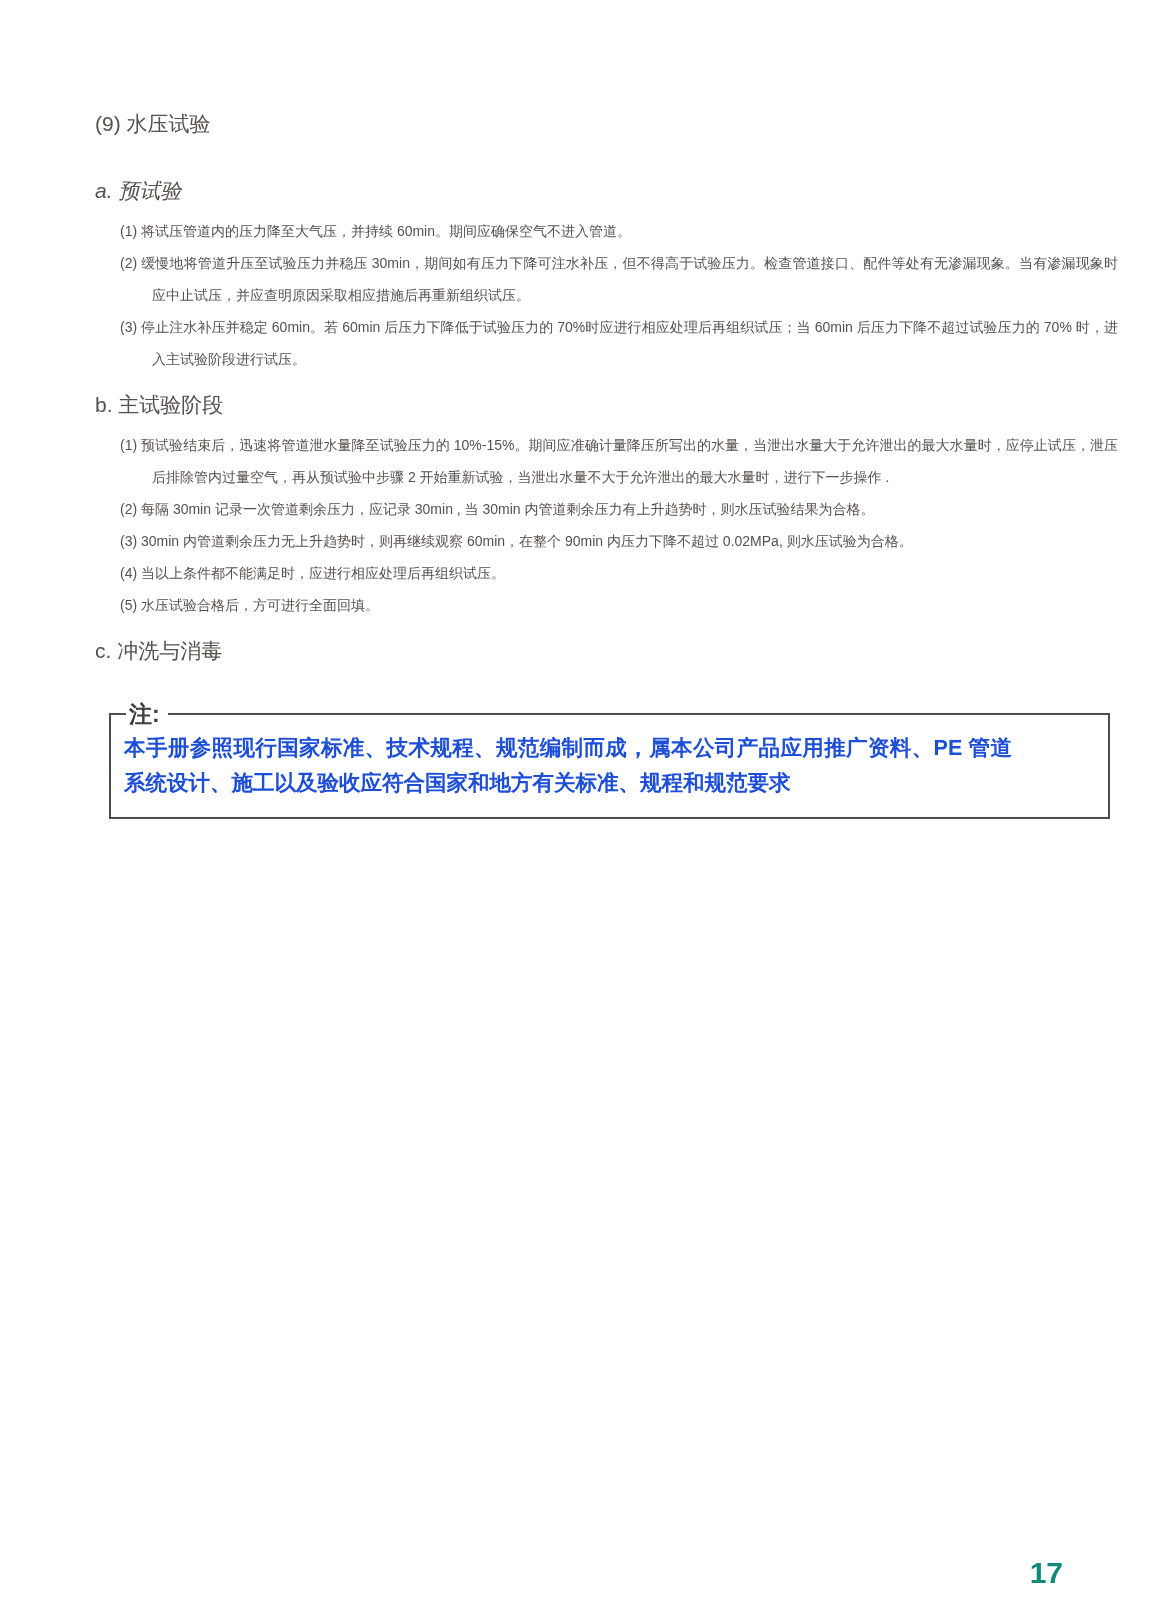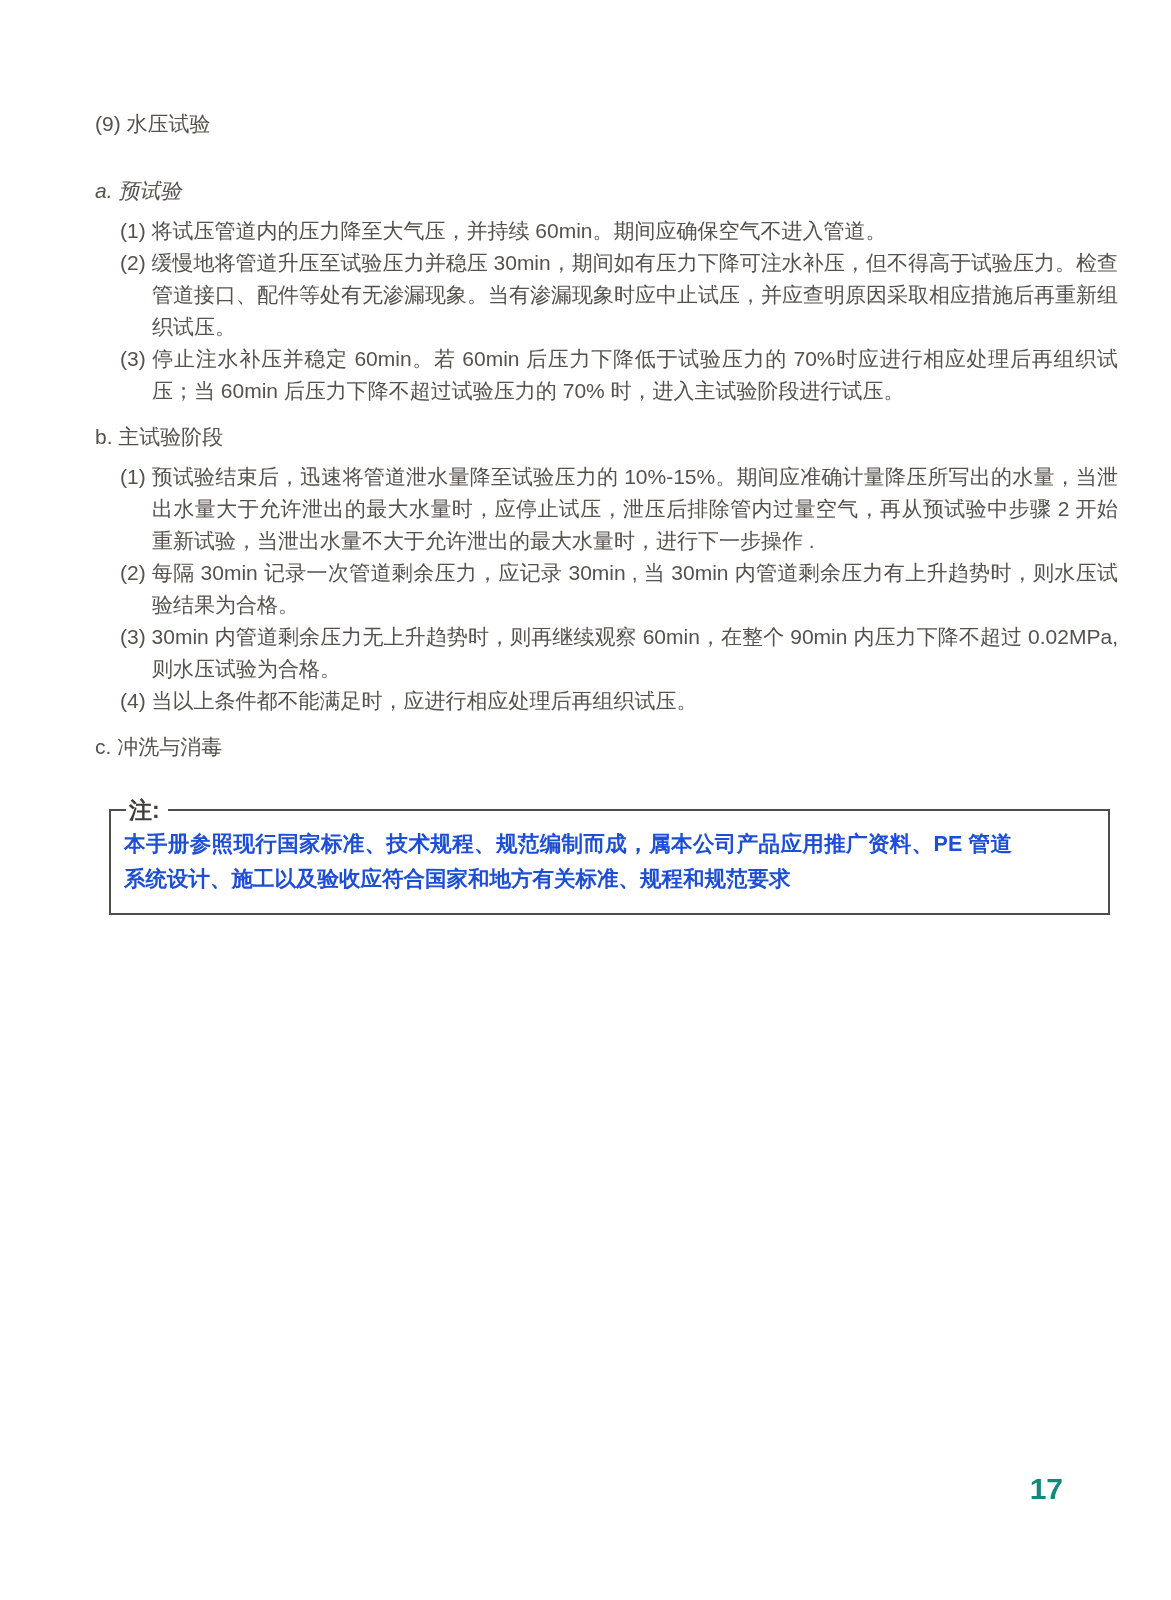--- a/index.html
+++ b/index.html
@@ -30,21 +30,21 @@
   .section { margin: 0; }
   .section-heading {
     font-size: 21px;
     line-height: 32px;
     margin: 14px 0 0 0;
     font-weight: normal;
   }
   .section.first .section-heading { margin-top: 35px; font-style: italic; }
   .items { margin-top: 8px; }
   .item {
-    font-size: 21px;
+    font-size: 14px;
     line-height: 32px;
     margin: 0 0 0 57px;
     padding: 0;
     text-indent: -32px;
     width: 966px;
     text-align: justify;
   }
   .items.gapped .item + .item { }
   .note-box {
     position: relative;
@@ -68,21 +68,21 @@
   .note-text {
     font-size: 21.5px;
     line-height: 35px;
     font-weight: bold;
     color: #1d4ed8;
     margin: 0;
     text-align: justify;
   }
   .page-number {
     position: absolute;
-    top: 1472px;
+    top: 1556px;
     right: 108px;
     font-size: 30px;
     font-weight: bold;
     color: #12897b;
     line-height: 34px;
   }
 </style>
 </head>
 <body>
 
@@ -99,20 +99,21 @@
     </div>
   </div>
 
   <div class="section">
     <p class="section-heading">b. 主试验阶段</p>
     <div class="items gapped">
       <p class="item">(1) 预试验结束后，迅速将管道泄水量降至试验压力的 10%-15%。期间应准确计量降压所写出的水量，当泄出水量大于允许泄出的最大水量时，应停止试压，泄压后排除管内过量空气，再从预试验中步骤 2 开始重新试验，当泄出水量不大于允许泄出的最大水量时，进行下一步操作 .</p>
       <p class="item">(2) 每隔 30min 记录一次管道剩余压力，应记录 30min , 当 30min 内管道剩余压力有上升趋势时，则水压试验结果为合格。</p>
       <p class="item">(3) 30min 内管道剩余压力无上升趋势时，则再继续观察 60min，在整个 90min 内压力下降不超过 0.02MPa, 则水压试验为合格。</p>
       <p class="item">(4) 当以上条件都不能满足时，应进行相应处理后再组织试压。</p>
+      <p class="item">(5) 水压试验合格后，方可进行全面回填。</p>
     </div>
   </div>
 
   <div class="section">
     <p class="section-heading">c. 冲洗与消毒</p>
   </div>
 
   <div class="note-box">
     <span class="note-label">注:</span>
     <p class="note-text">本手册参照现行国家标准、技术规程、规范编制而成，属本公司产品应用推广资料、PE 管道系统设计、施工以及验收应符合国家和地方有关标准、规程和规范要求</p>

